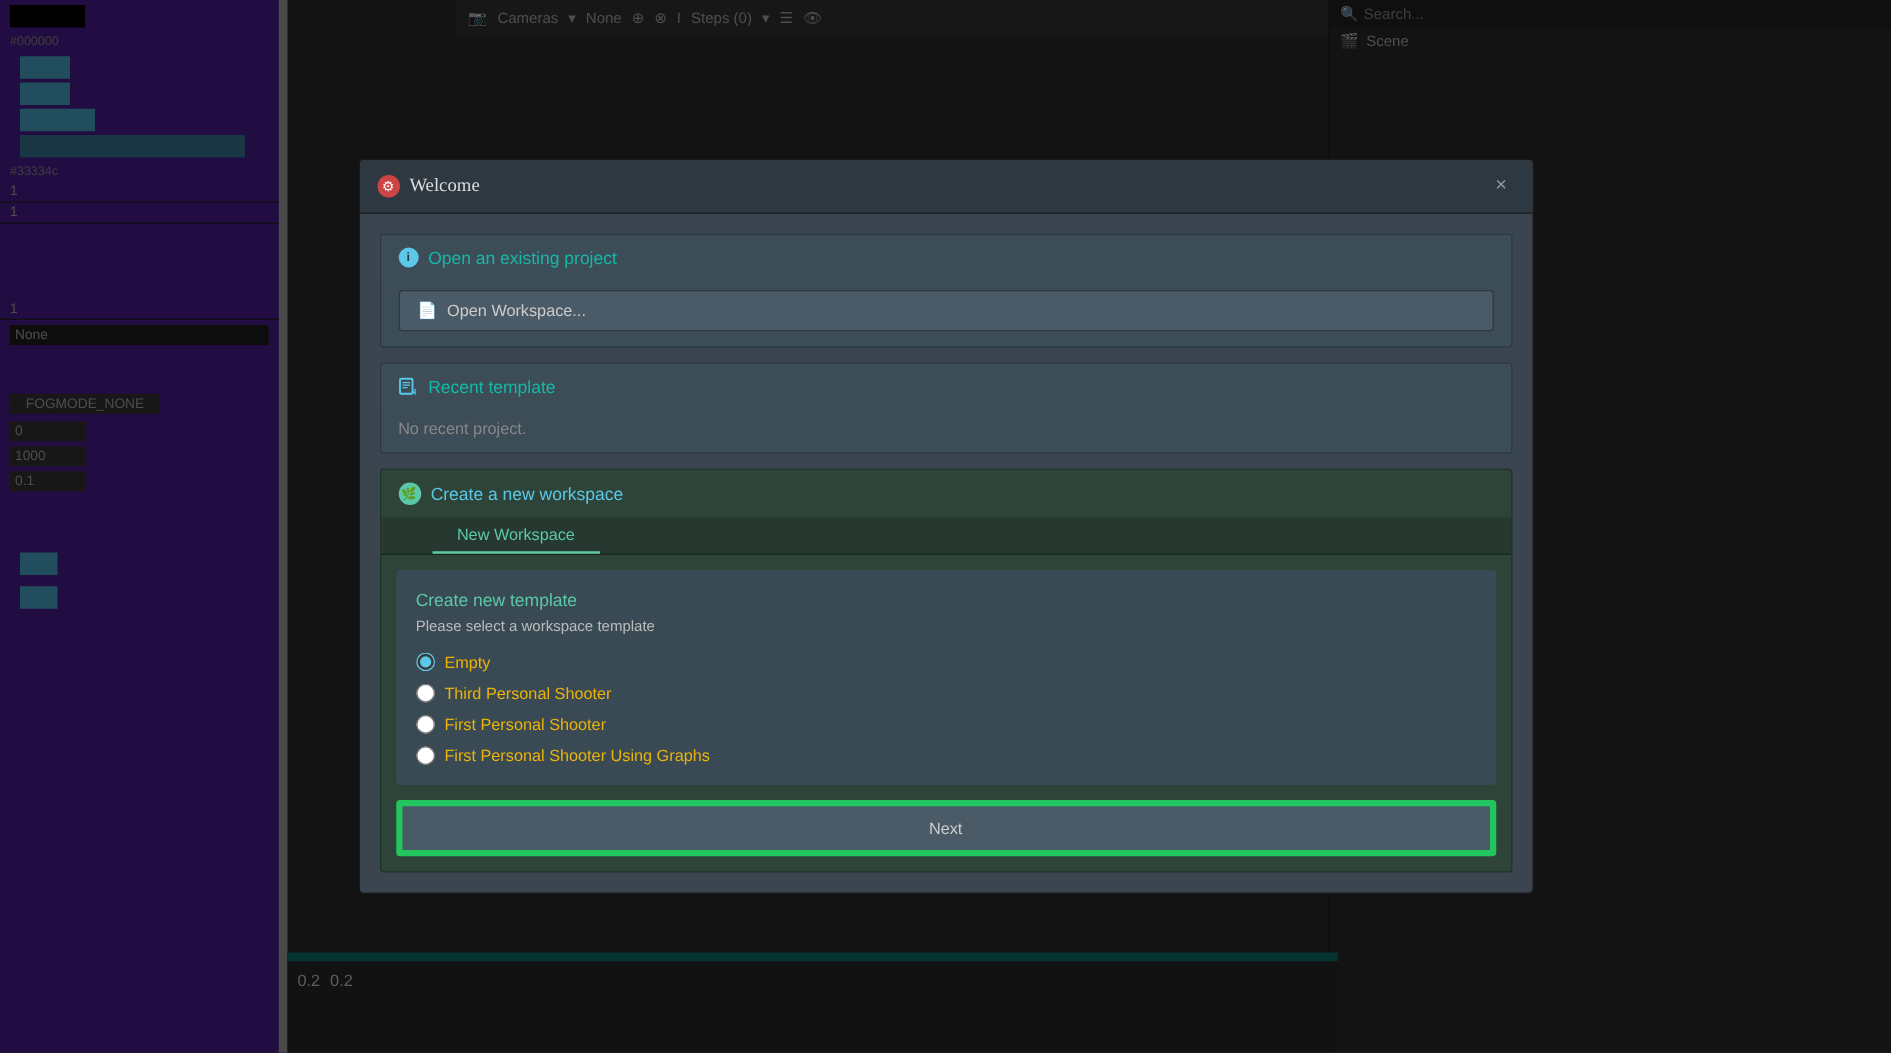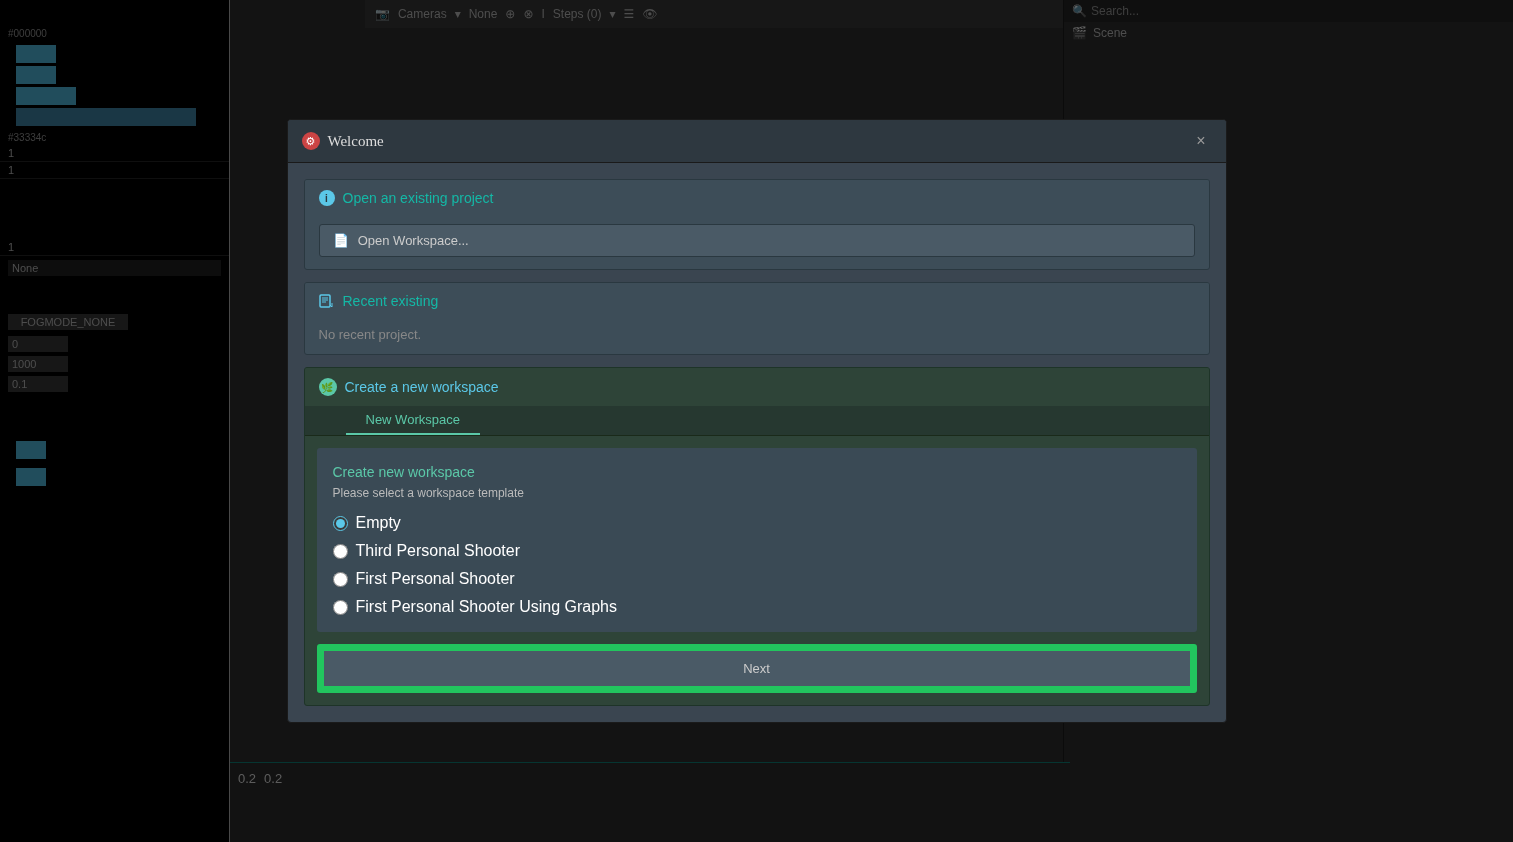--- a/index.html
+++ b/index.html
@@ -13,22 +13,22 @@
       overflow: hidden;
       position: relative;
     }
 
     
     .bg-left-panel {
       position: absolute;
       left: 0; top: 0;
       width: 230px;
       height: 842px;
-      background: #000000;
-      border-right: 1px solid #a3a3a3;
+      background: #4c1d95;
+      border-right: 7px solid #a3a3a3;
     }
     .bg-top-bar {
       position: absolute;
       left: 365px; top: 0;
       width: 700px;
       height: 28px;
       background: #333;
       display: flex;
       align-items: center;
       gap: 8px;
@@ -241,31 +241,31 @@
       align-items: center;
       gap: 8px;
       cursor: pointer;
     }
     .radio-input {
       width: 15px; height: 15px;
       accent-color: #5bc8e8;
       cursor: pointer;
     }
     .radio-label {
-      color: #ffffff;
-      font-size: 16px;
+      color: #eab308;
+      font-size: 13px;
     }
 
     
     .next-btn {
       display: block;
       width: calc(100% - 24px);
       margin: 0 12px 12px;
       background: #4a5a66;
-      border: 7px solid #22c55e;
+      border: 5px solid #22c55e;
       border-radius: 3px;
       color: #ccc;
       font-size: 13px;
       padding: 10px;
       cursor: pointer;
       text-align: center;
     }
 
     
     .icon-gear {
@@ -357,21 +357,21 @@
   <div class="bg-right-search">
     <span>🔍</span>
     <span>Search...</span>
   </div>
   <div class="bg-scene-item">
     <span>🎬</span>
     <span>Scene</span>
   </div>
 </div>
 
-<div style="position:absolute;bottom:0;left:230px;width:840px;height:80px;background:#282828;border-top:1px solid #0f766e;">
+<div style="position:absolute;bottom:0;left:230px;width:840px;height:80px;background:#282828;border-top:7px solid #0f766e;">
   <div style="padding:8px;display:flex;gap:8px;">
     <span>0.2</span>
     <span>0.2</span>
   </div>
 </div>
 
 <div class="modal-backdrop"></div>
 
 <div class="modal">
 
@@ -400,41 +400,41 @@
 
     <div class="section">
       <div class="section-header">
         <svg width="16" height="16" viewBox="0 0 16 16" fill="none">
           <rect x="1" y="2" width="10" height="12" rx="1" stroke="#5bc8e8" stroke-width="1.5" fill="none"></rect>
           <line x1="3" y1="5" x2="9" y2="5" stroke="#5bc8e8" stroke-width="1"></line>
           <line x1="3" y1="7" x2="9" y2="7" stroke="#5bc8e8" stroke-width="1"></line>
           <line x1="3" y1="9" x2="7" y2="9" stroke="#5bc8e8" stroke-width="1"></line>
           <path d="M13 10 L13 14 L11 12" stroke="#5bc8e8" stroke-width="1" fill="none"></path>
         </svg>
-        <span class="section-title blue">Recent existing</span>
+        <span class="section-title blue">Recent template</span>
       </div>
       <div class="section-body">
         <span class="no-recent">No recent project.</span>
       </div>
     </div>
 
     <div class="create-workspace-section">
       <div class="create-section-header">
         <span class="icon-new-ws" style="background:#5bc8a8;">🌿</span>
         <span class="section-title teal">Create a new workspace</span>
       </div>
 
       <div class="tabs">
         <div class="tab active">
           <span>New Workspace</span>
         </div>
       </div>
 
       <div class="workspace-form">
-        <div class="workspace-form-title">Create new workspace</div>
+        <div class="workspace-form-title">Create new template</div>
         <div class="workspace-form-subtitle">Please select a workspace template</div>
 
         <div class="radio-group">
 
           <label class="radio-item">
             <input type="radio" class="radio-input" name="template" checked="" style="">
             <span class="radio-label">Empty</span>
           </label>
 
           <label class="radio-item">

